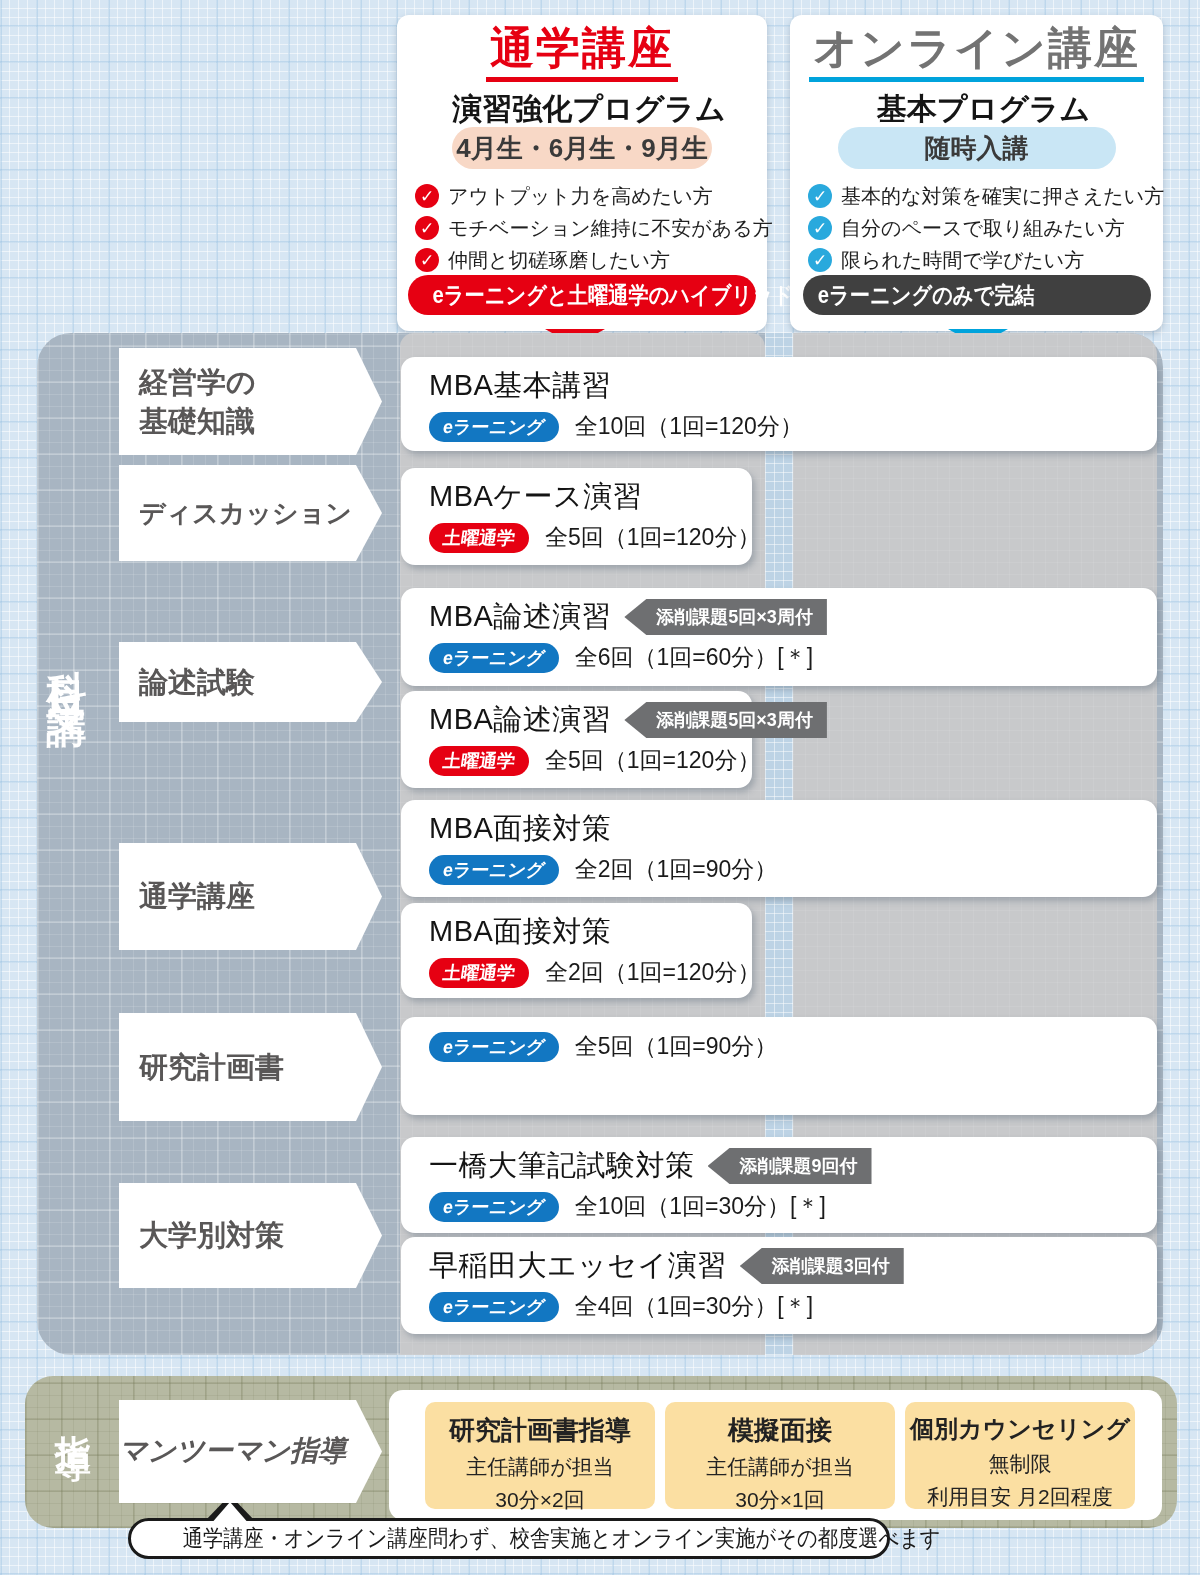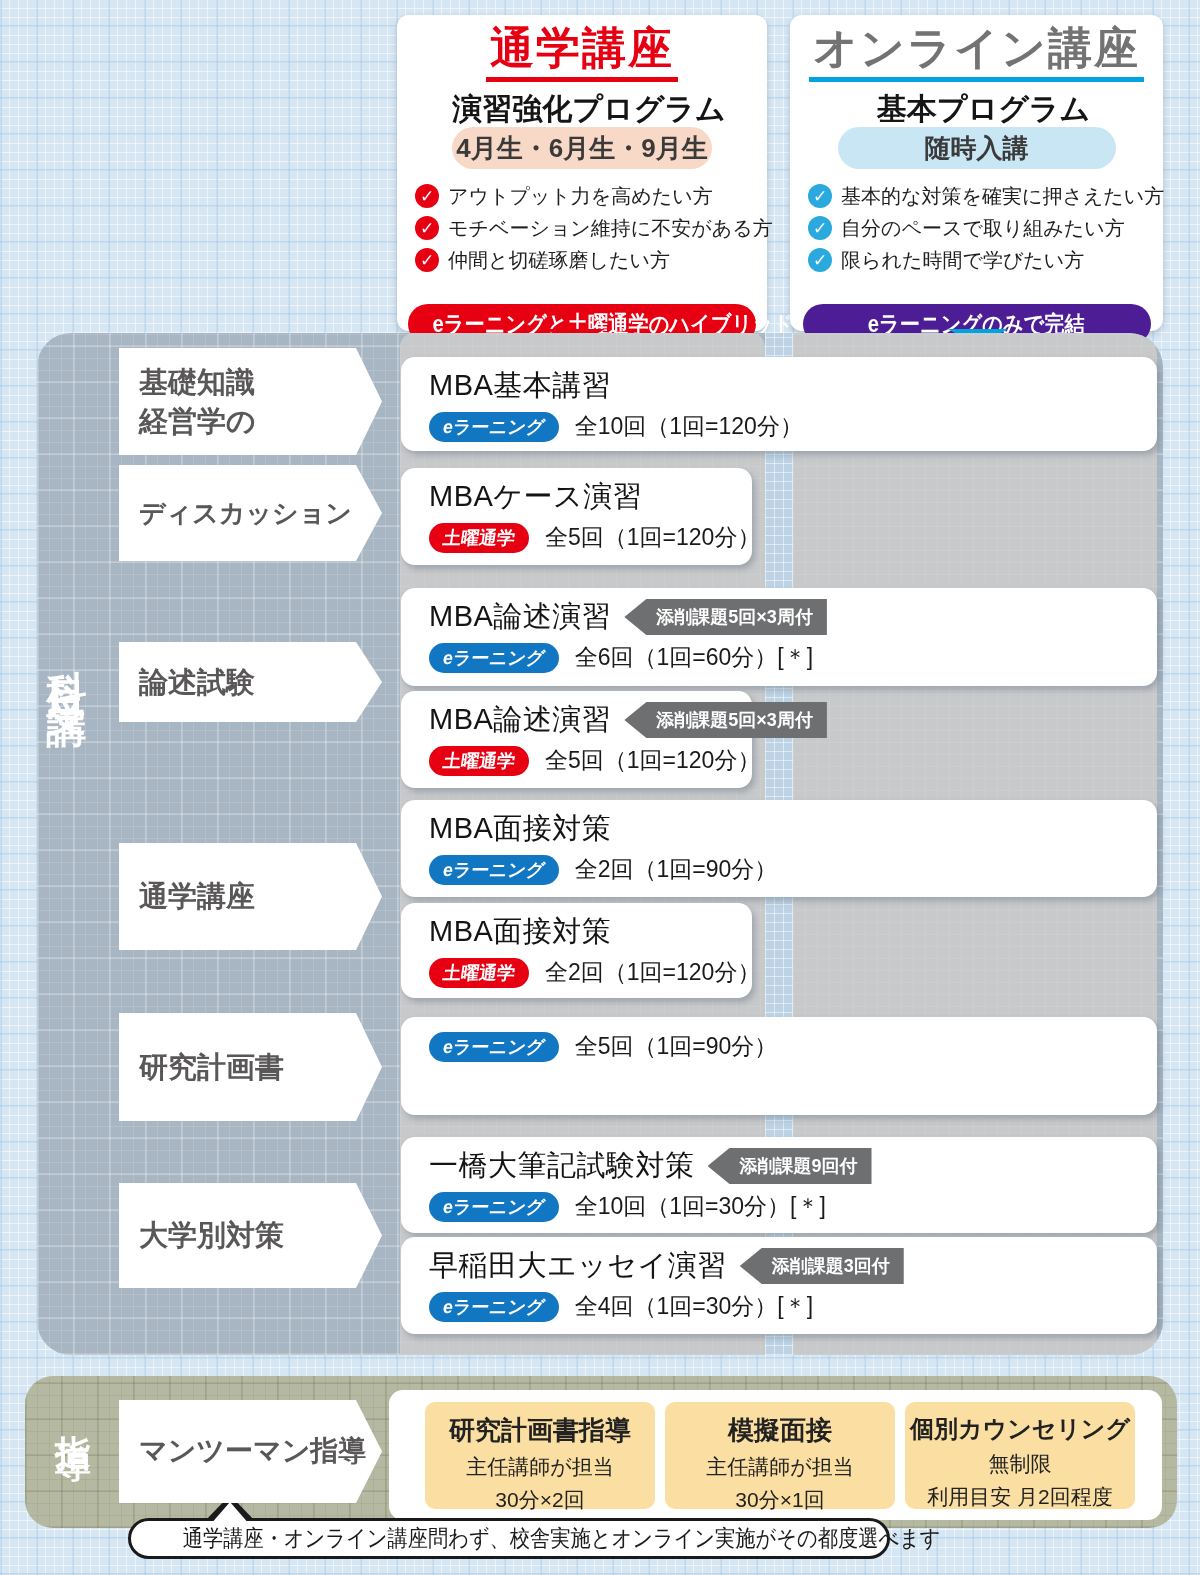--- a/index.html
+++ b/index.html
@@ -32,25 +32,25 @@
     color:#3a3a3a; text-align:center; }
   .hb-left  .hb-pill { width:260px; background:#f8d8c6; }
   .hb-right .hb-pill { width:278px; background:#c9e6f5; }
   .hb-checks { position:absolute; top:169px; left:18px; display:flex; flex-direction:column; gap:8px; }
   .check-row { display:flex; align-items:center; gap:9px; height:24px; }
   .check-icon { flex:0 0 24px; width:24px; height:24px; border-radius:50%; color:#fff;
     font-size:17px; font-weight:bold; display:flex; align-items:center; justify-content:center; }
   .check-icon.red  { background:#e60012; }
   .check-icon.cyan { background:#29a9dd; }
   .check-text { font-size:20px; color:#1f1f1f; white-space:nowrap; letter-spacing:0; }
-  .hb-banner { position:absolute; top:289px; left:50%; transform:translateX(-50%);
+  .hb-banner { position:absolute; top:260px; left:50%; transform:translateX(-50%);
     width:348px; height:40px; line-height:40px; border-radius:20px; color:#fff;
-    font-weight:bold; text-align:center; white-space:nowrap; }
+    font-weight:bold; white-space:nowrap; }
   .hb-left  .hb-banner { background:#e60012; }
-  .hb-right .hb-banner { background:#4c1d95; }
+  .hb-right .hb-banner { background:#404040; }
   .hb-banner span { display:inline-block; font-size:23px; transform:scaleX(.88); }
   .banner-pointer { position:absolute; top:329px; width:0; height:0;
     border-left:30px solid transparent; border-right:30px solid transparent; border-top:17px solid; }
   .bp-red  { left:545px; border-top-color:#e60012; }
   .bp-cyan { left:948px; border-top-color:#00a3dc; }
 
   
   .panel-main { position:absolute; left:37px; top:333px; width:1126px; height:1022px;
     border-radius:34px; overflow:hidden; background-color:#a8b5c2;
     background-image:
@@ -103,21 +103,21 @@
   
   .panel-guidance { position:absolute; left:25px; top:1376px; width:1152px; height:152px;
     border-radius:28px; background-color:#b6b9a2;
     background-image:
       repeating-linear-gradient(90deg, rgba(108,113,78,.20) 0 2px, transparent 2px 36px),
       repeating-linear-gradient(0deg, rgba(108,113,78,.20) 0 2px, transparent 2px 36px),
       repeating-linear-gradient(90deg, rgba(108,113,78,.12) 0 1px, transparent 1px 12px),
       repeating-linear-gradient(0deg, rgba(108,113,78,.12) 0 1px, transparent 1px 12px); }
   .guidance-strip { position:absolute; left:389px; top:1390px; width:773px; height:130px;
     background:#fff; border-radius:14px; }
-  .cat-guidance { top:1400px; height:103px; align-items:flex-start; justify-content:center; z-index:7; }
+  .cat-guidance { top:1400px; height:103px; align-items:flex-end; justify-content:center; z-index:7;font-style:italic; }
   .cat-guidance .cat-line { font-size:28px; }
   .y-card { position:absolute; top:1402px; width:230px; height:107px; background:#fbdfa2;
     border-radius:10px; text-align:center; color:#222; }
   .y-title { margin-top:11px; font-size:26px; font-weight:bold; white-space:nowrap; }
   .y-title.small { font-size:24px; }
   .y-line { font-size:21px; margin-top:5px; white-space:nowrap; }
   .note-bubble { position:absolute; left:128px; top:1518px; width:762px; height:41px;
     background:#fff; border:3px solid #1a1a1a; border-radius:22px; text-align:center;
     line-height:34px; color:#1a1a1a; z-index:5; }
   .note-bubble span { display:inline-block; font-size:23px; transform:scaleX(.88); white-space:nowrap; }
@@ -174,22 +174,22 @@
 <div class="banner-pointer bp-cyan"></div>
 
 <div class="panel-main">
   <div class="col-strip strip-left"></div>
   <div class="col-strip strip-right"></div>
   <div class="col-divider"></div>
 </div>
 <div class="side-label side-subjects">科目受講</div>
 
 <div class="cat-box" style="top:348px;height:107px">
+  <div class="cat-line">経営学の</div>
   <div class="cat-line">基礎知識</div>
-  <div class="cat-line">経営学の</div>
 </div>
 <div class="cat-box cat-discussion" style="top:465px;height:96px">
   <div class="cat-line">ディスカッション</div>
 </div>
 <div class="cat-box" style="top:642px;height:80px">
   <div class="cat-line">論述試験</div>
 </div>
 <div class="cat-box" style="top:843px;height:107px">
   <div class="cat-line">通学講座</div>
 </div>

